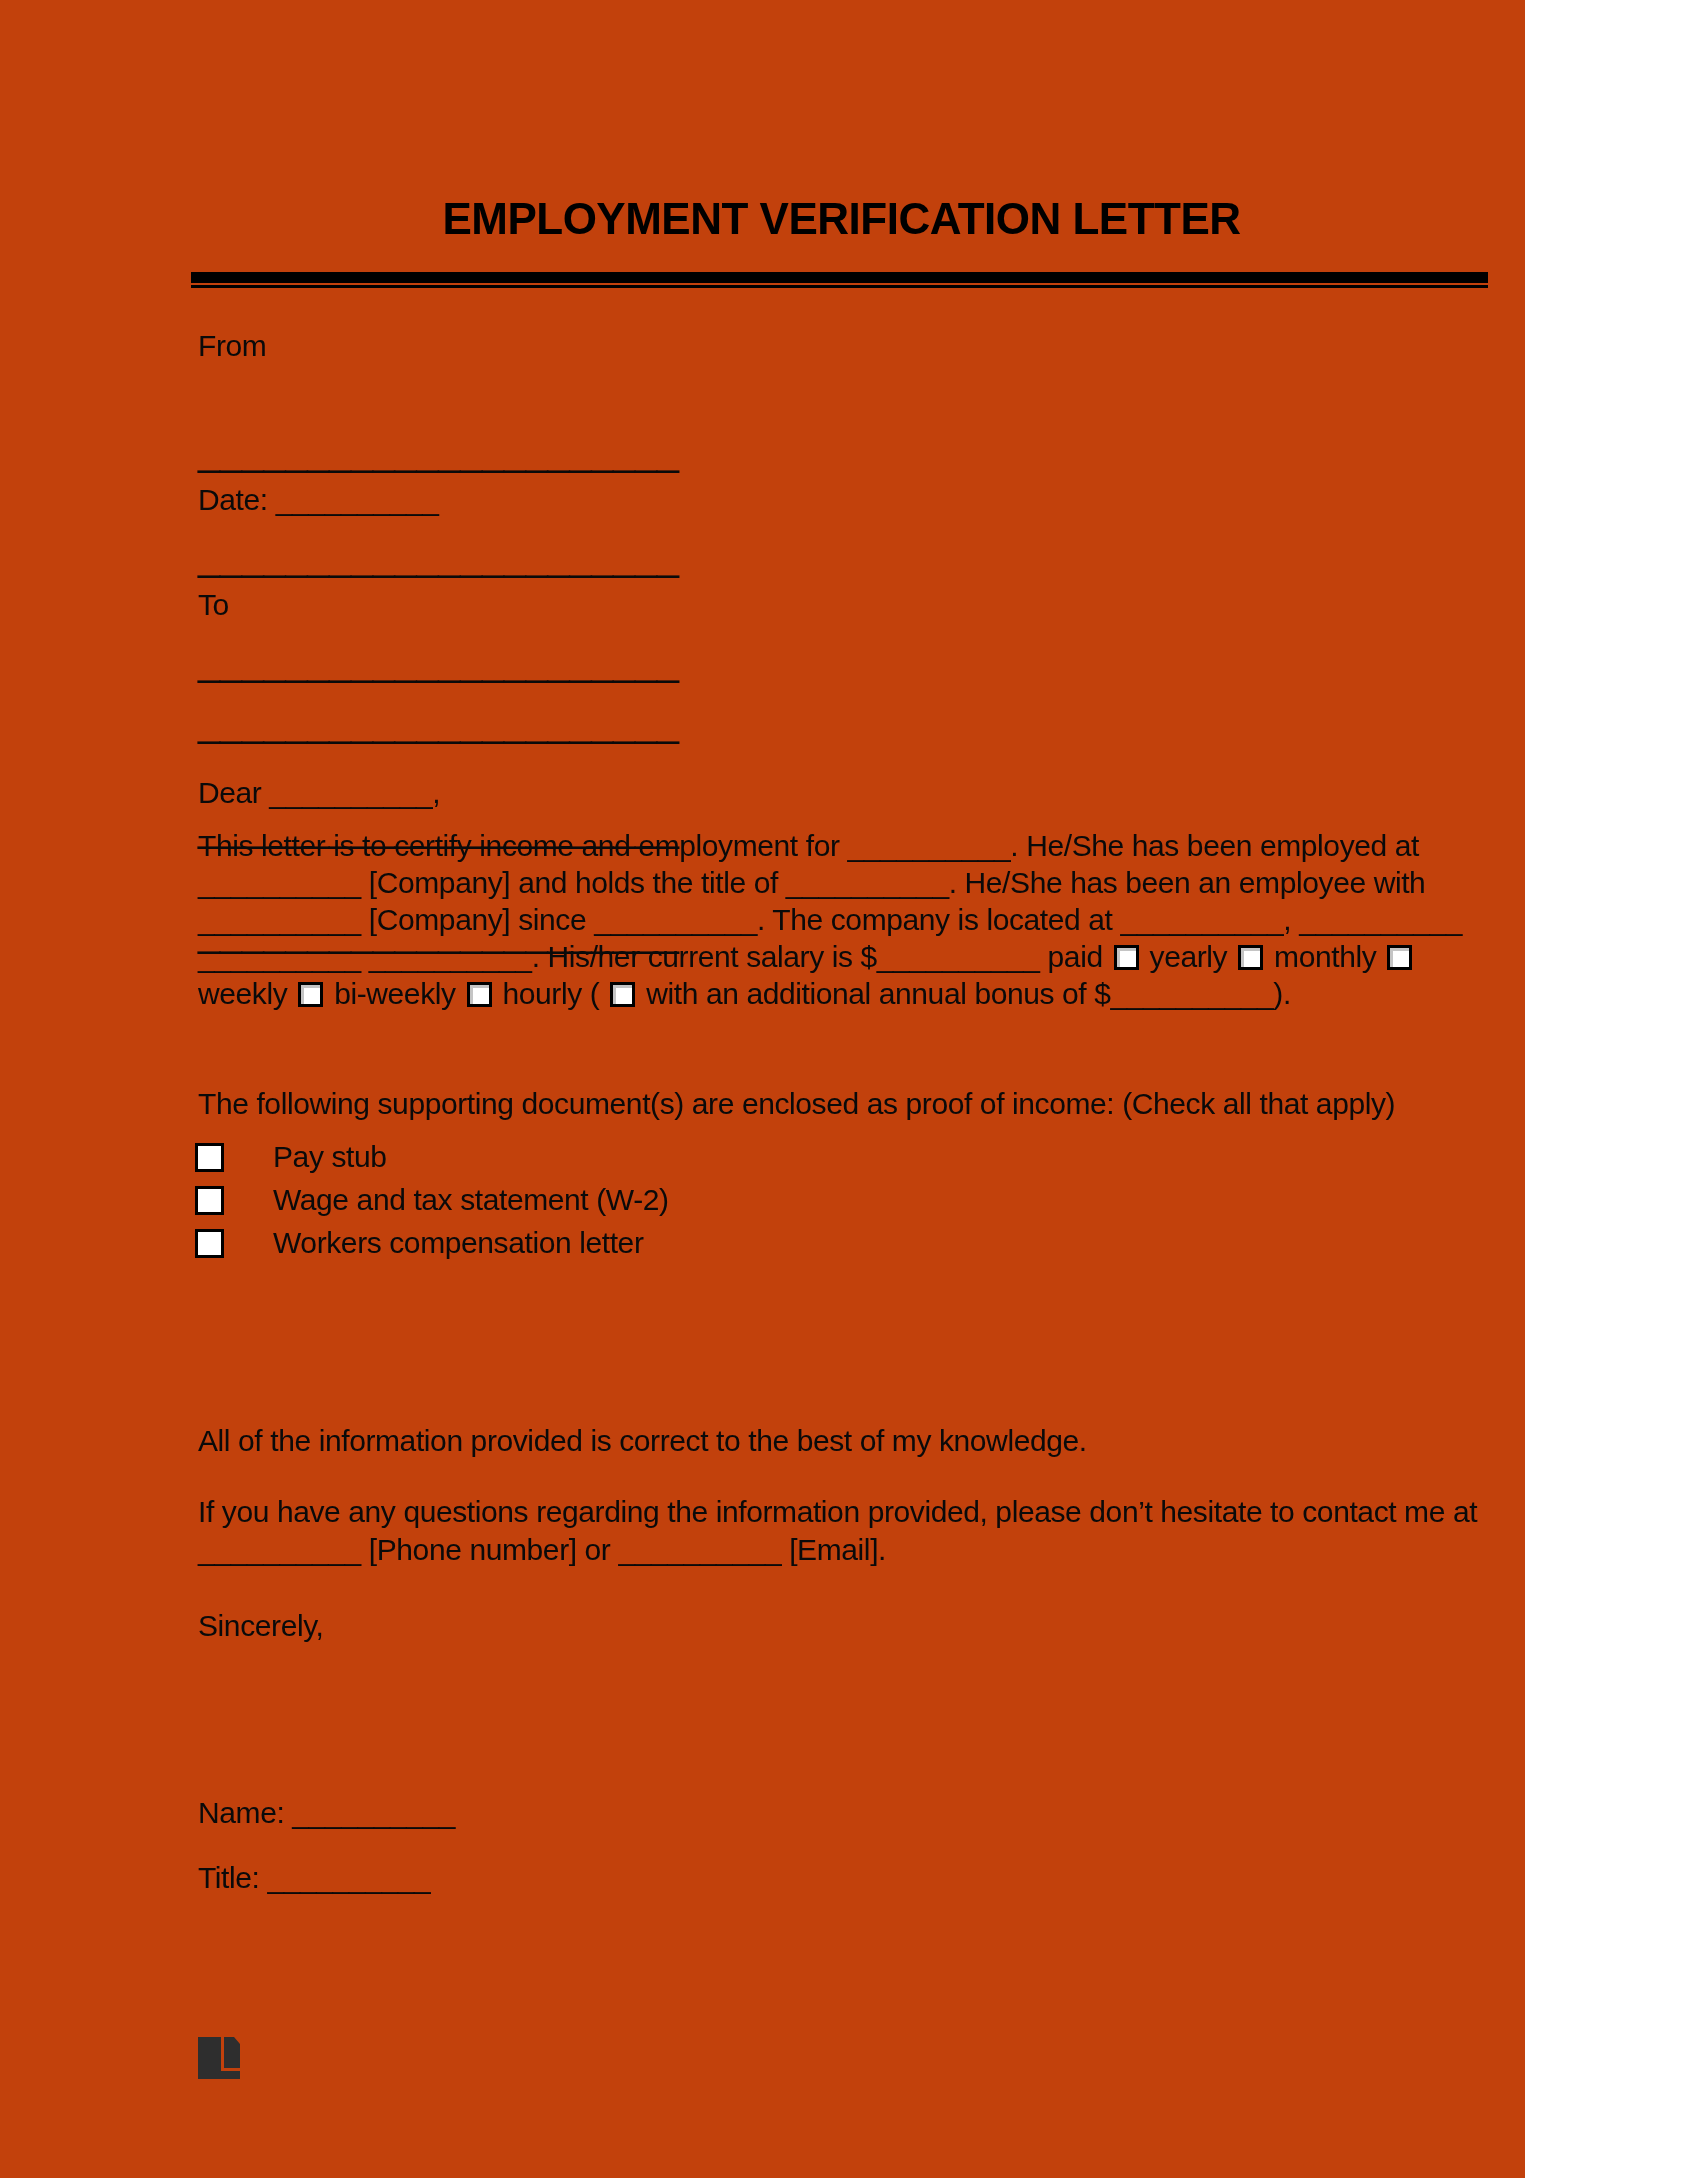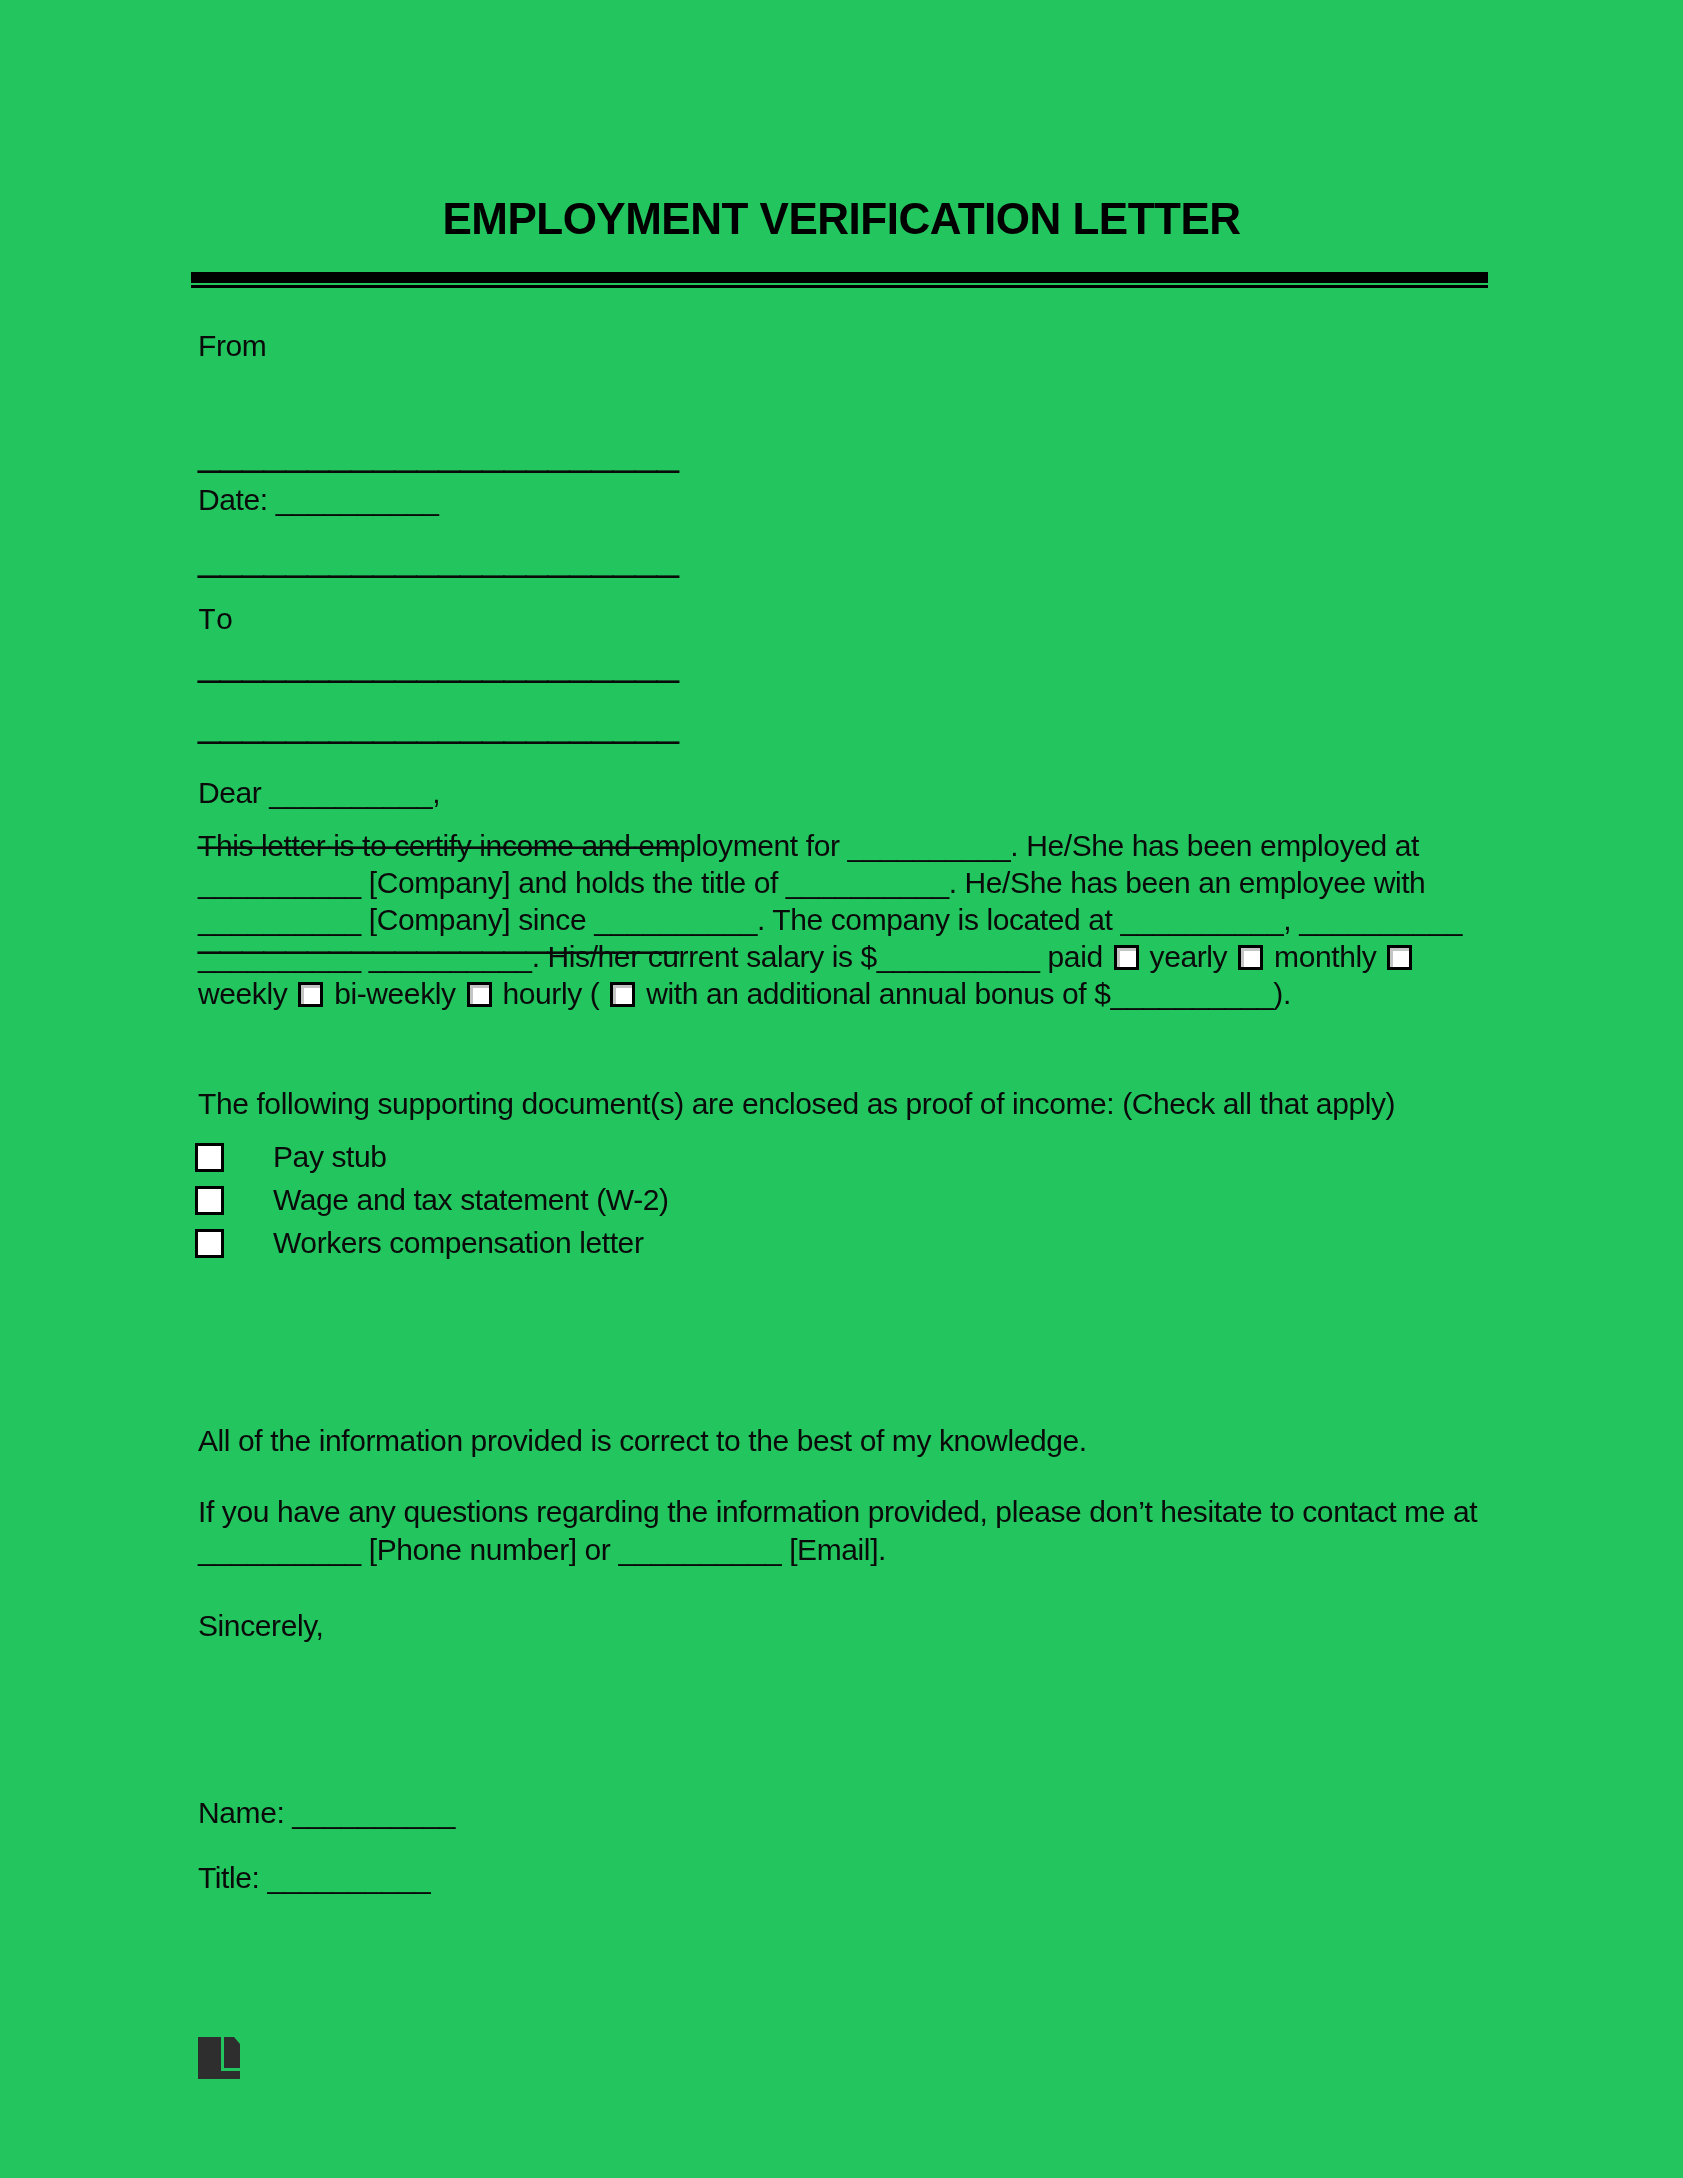--- a/index.html
+++ b/index.html
@@ -1,19 +1,19 @@
 <!DOCTYPE html>
 <html><head>
 <meta charset="utf-8">
 <style>
   html,body{margin:0;padding:0;background:#ffffff;}
   .page{
     position:relative;
-    width:1683px;height:2178px;
-    background:#22c55e;
+    width:1525px;height:2178px;
+    background:#c2410c;
     font-family:"Liberation Sans","DejaVu Sans",sans-serif;
     color:#0a0a0a;
     overflow:hidden;
   }
   .doc-title{
     position:absolute;left:0;top:194px;width:1683px;
     text-align:center;
     font-size:44px;font-weight:bold;letter-spacing:-0.5px;
     color:#000;
   }
@@ -63,21 +63,21 @@
 
   <div class="bodytext" style="top:327px;">From</div>
   <div class="bodytext blank-lines" style="top:362px;">
     <div>______________________</div>
     <div>______________________</div>
     <div>______________________</div>
   </div>
 
   <div class="bodytext" style="top:481px;">Date: __________</div>
 
-  <div class="bodytext" style="top:603px;font-family:Liberation Mono, monospace;">To</div>
+  <div class="bodytext" style="top:586px;">To</div>
   <div class="bodytext blank-lines" style="top:633px;">
     <div>______________________</div>
     <div>______________________</div>
     <div>______________________</div>
   </div>
 
   <div class="bodytext" style="top:774px;">Dear __________,</div>
 
   <div class="bodytext para" style="top:827px;">This letter is to certify income and employment for __________. He/She has been employed at __________ [Company] and holds the title of __________. He/She has been an employee with __________ [Company] since __________. The company is located at __________, __________ __________ __________. His/her current salary is $__________ paid <span class="cb-inline"></span> yearly <span class="cb-inline"></span> monthly <span class="cb-inline"></span> weekly <span class="cb-inline"></span> bi-weekly <span class="cb-inline"></span> hourly ( <span class="cb-inline"></span> with an additional annual bonus of $__________).</div>
 

